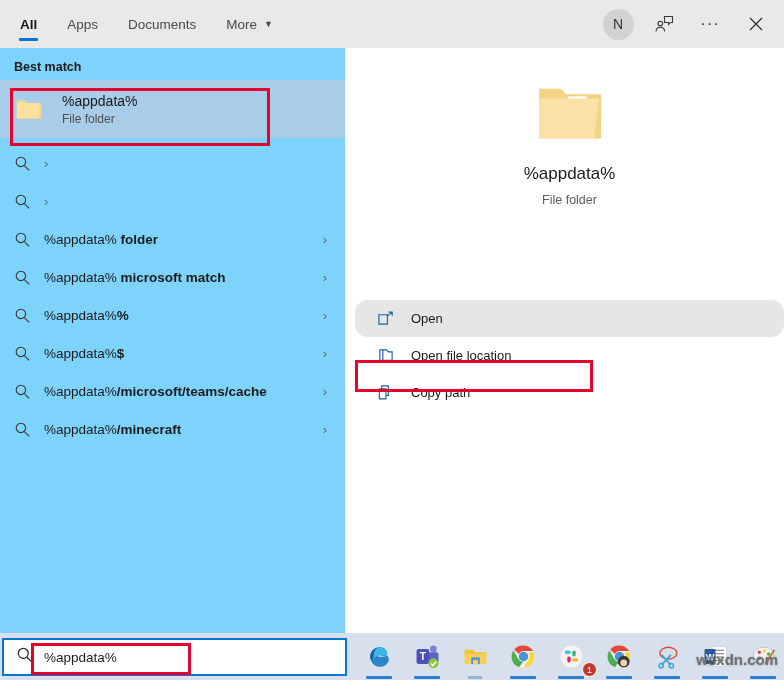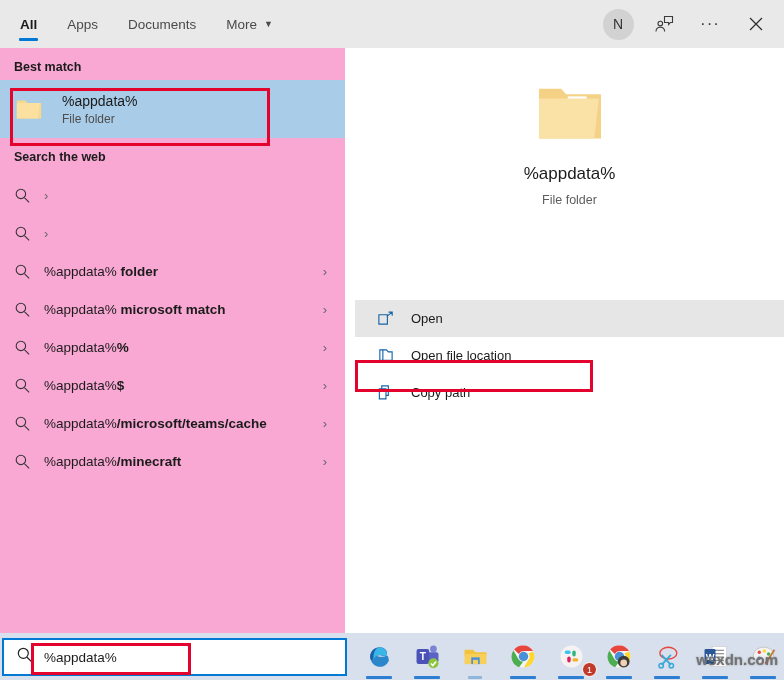--- a/index.html
+++ b/index.html
@@ -41,21 +41,21 @@
     width: 31px; height: 31px; border-radius: 50%;
     background: #d2d2d2; color: #333; font-size: 14px;
     display: flex; align-items: center; justify-content: center;
   }
   .dots { font-size: 17px; color: #3b3b3b; letter-spacing: 1px; line-height: 10px; }
 
   
   .body { position: absolute; left: 0; top: 48px; width: 784px; height: 585px; background: #ffffff; }
   .left-pane {
     position: absolute; left: 0; top: 0; width: 345px; height: 585px;
-    background: #f9a8d4;
+    background: #7dd3fc;
   }
   .section-title {
     font-size: 12.5px; font-weight: bold; color: #1b1b1b;
     padding: 12px 0 6px 14px;
   }
 
   .best-row {
     position: relative; height: 58px; display: flex; align-items: center;
     padding-left: 14px; background: #a9cce8;
   }
@@ -89,21 +89,21 @@
   .loc-row {
     height: 54px; display: flex; align-items: center;
     border-bottom: 1px solid #e6e6e6;
   }
   .loc-label { width: 120px; padding-left: 22px; font-size: 13px; color: #2b2b2b; }
   .loc-link { font-size: 13px; color: #444; text-decoration: underline; cursor: default; }
 
   .actions { padding-top: 7px; }
   .act-row {
     height: 37px; display: flex; align-items: center;
-    padding-left: 22px; cursor: default;
+    padding-left: 22px; cursor: default; border-radius: 13px;
   }
   .act-row.hl { background: #e6e6e6; }
   .act-ico { width: 34px; flex: none; display: flex; align-items: center; }
   .act-label { font-size: 13px; color: #1b1b1b; }
 
   
   .taskbar {
     position: absolute; left: 0; top: 633px; width: 784px; height: 47px;
     background: #d7e0ec;
   }
@@ -210,21 +210,20 @@
             <rect x="16.2" y="17" width="5.6" height="0.9"></rect>
           </g>
           <path d="M3 9.5h24.5L25.5 26H3z" fill="#fbe0a0"></path>
         </svg>
         <div class="best-texts">
           <div class="best-title">%appdata%</div>
           <div class="best-sub">File folder</div>
         </div>
       </div>
 
-      <div class="section-title">Search the web</div>
 
       <div class="web-list">
 
         <div class="web-item">
           <span class="mag">
             <svg width="17" height="17" viewBox="0 0 18 18">
                 <circle cx="7.3" cy="7.3" r="5" fill="none" stroke="#333" stroke-width="1.15"></circle>
                 <path d="M11 11.2 L16 16.2" stroke="#333" stroke-width="1.15" fill="none"></path>
               </svg>
           </span>

